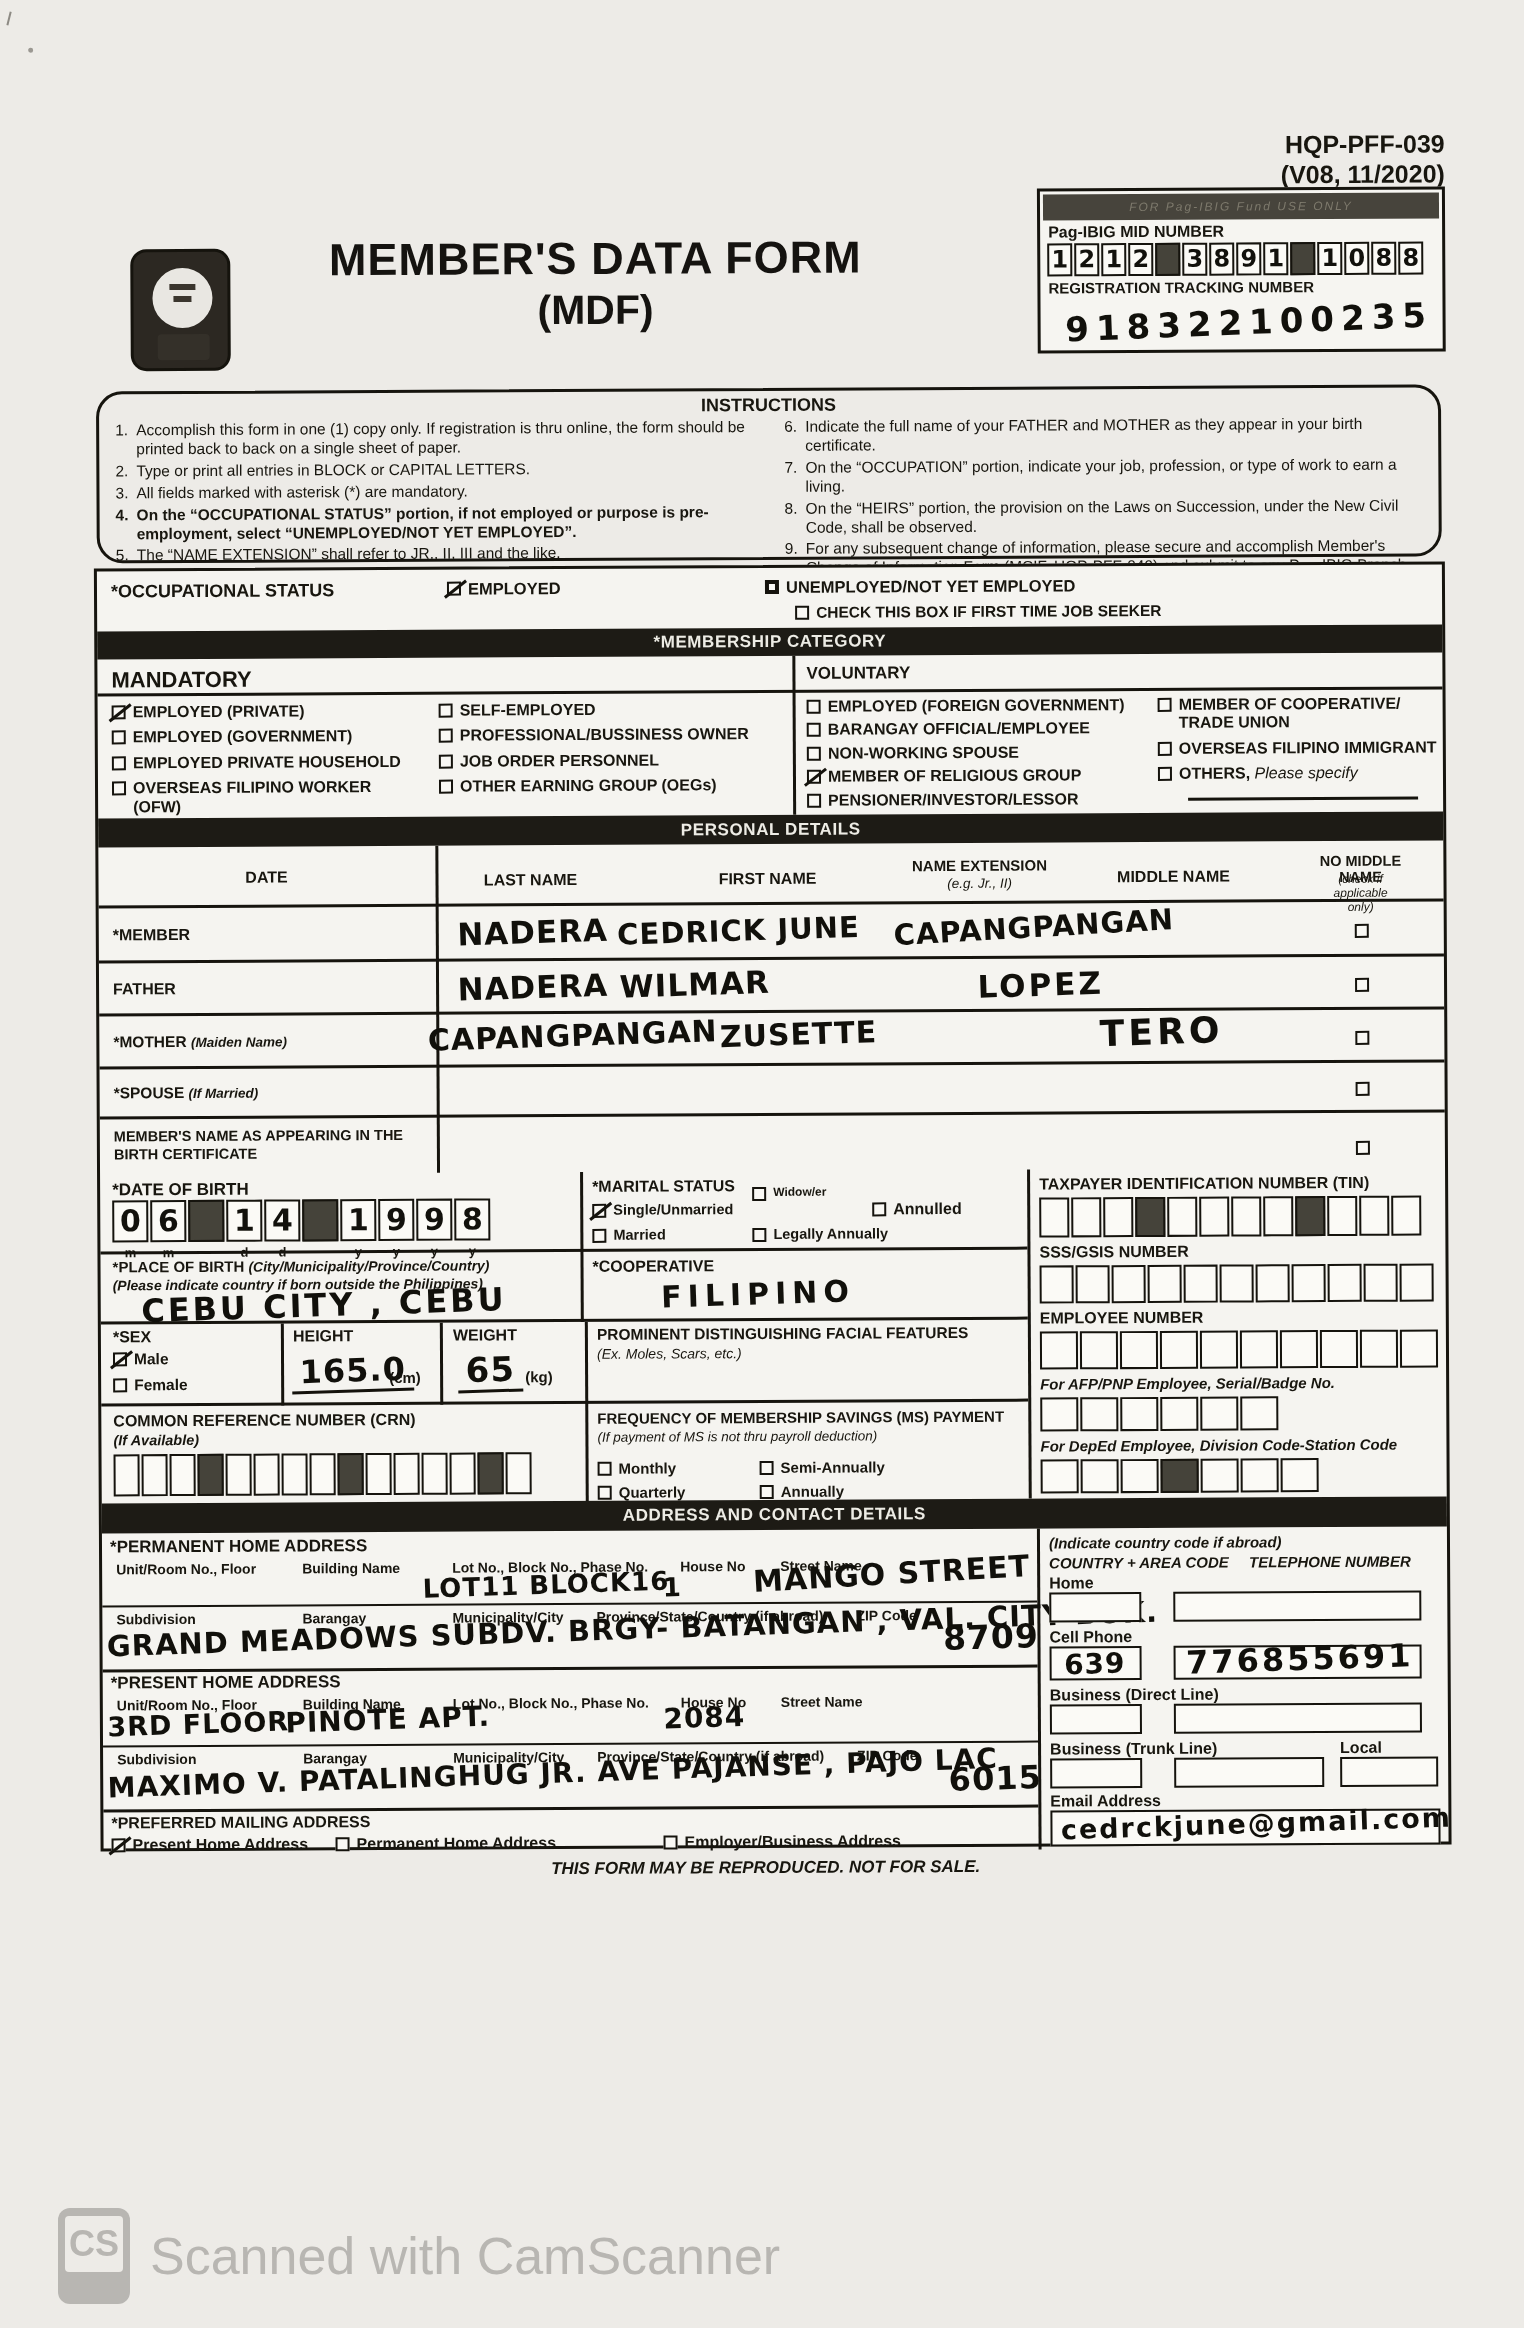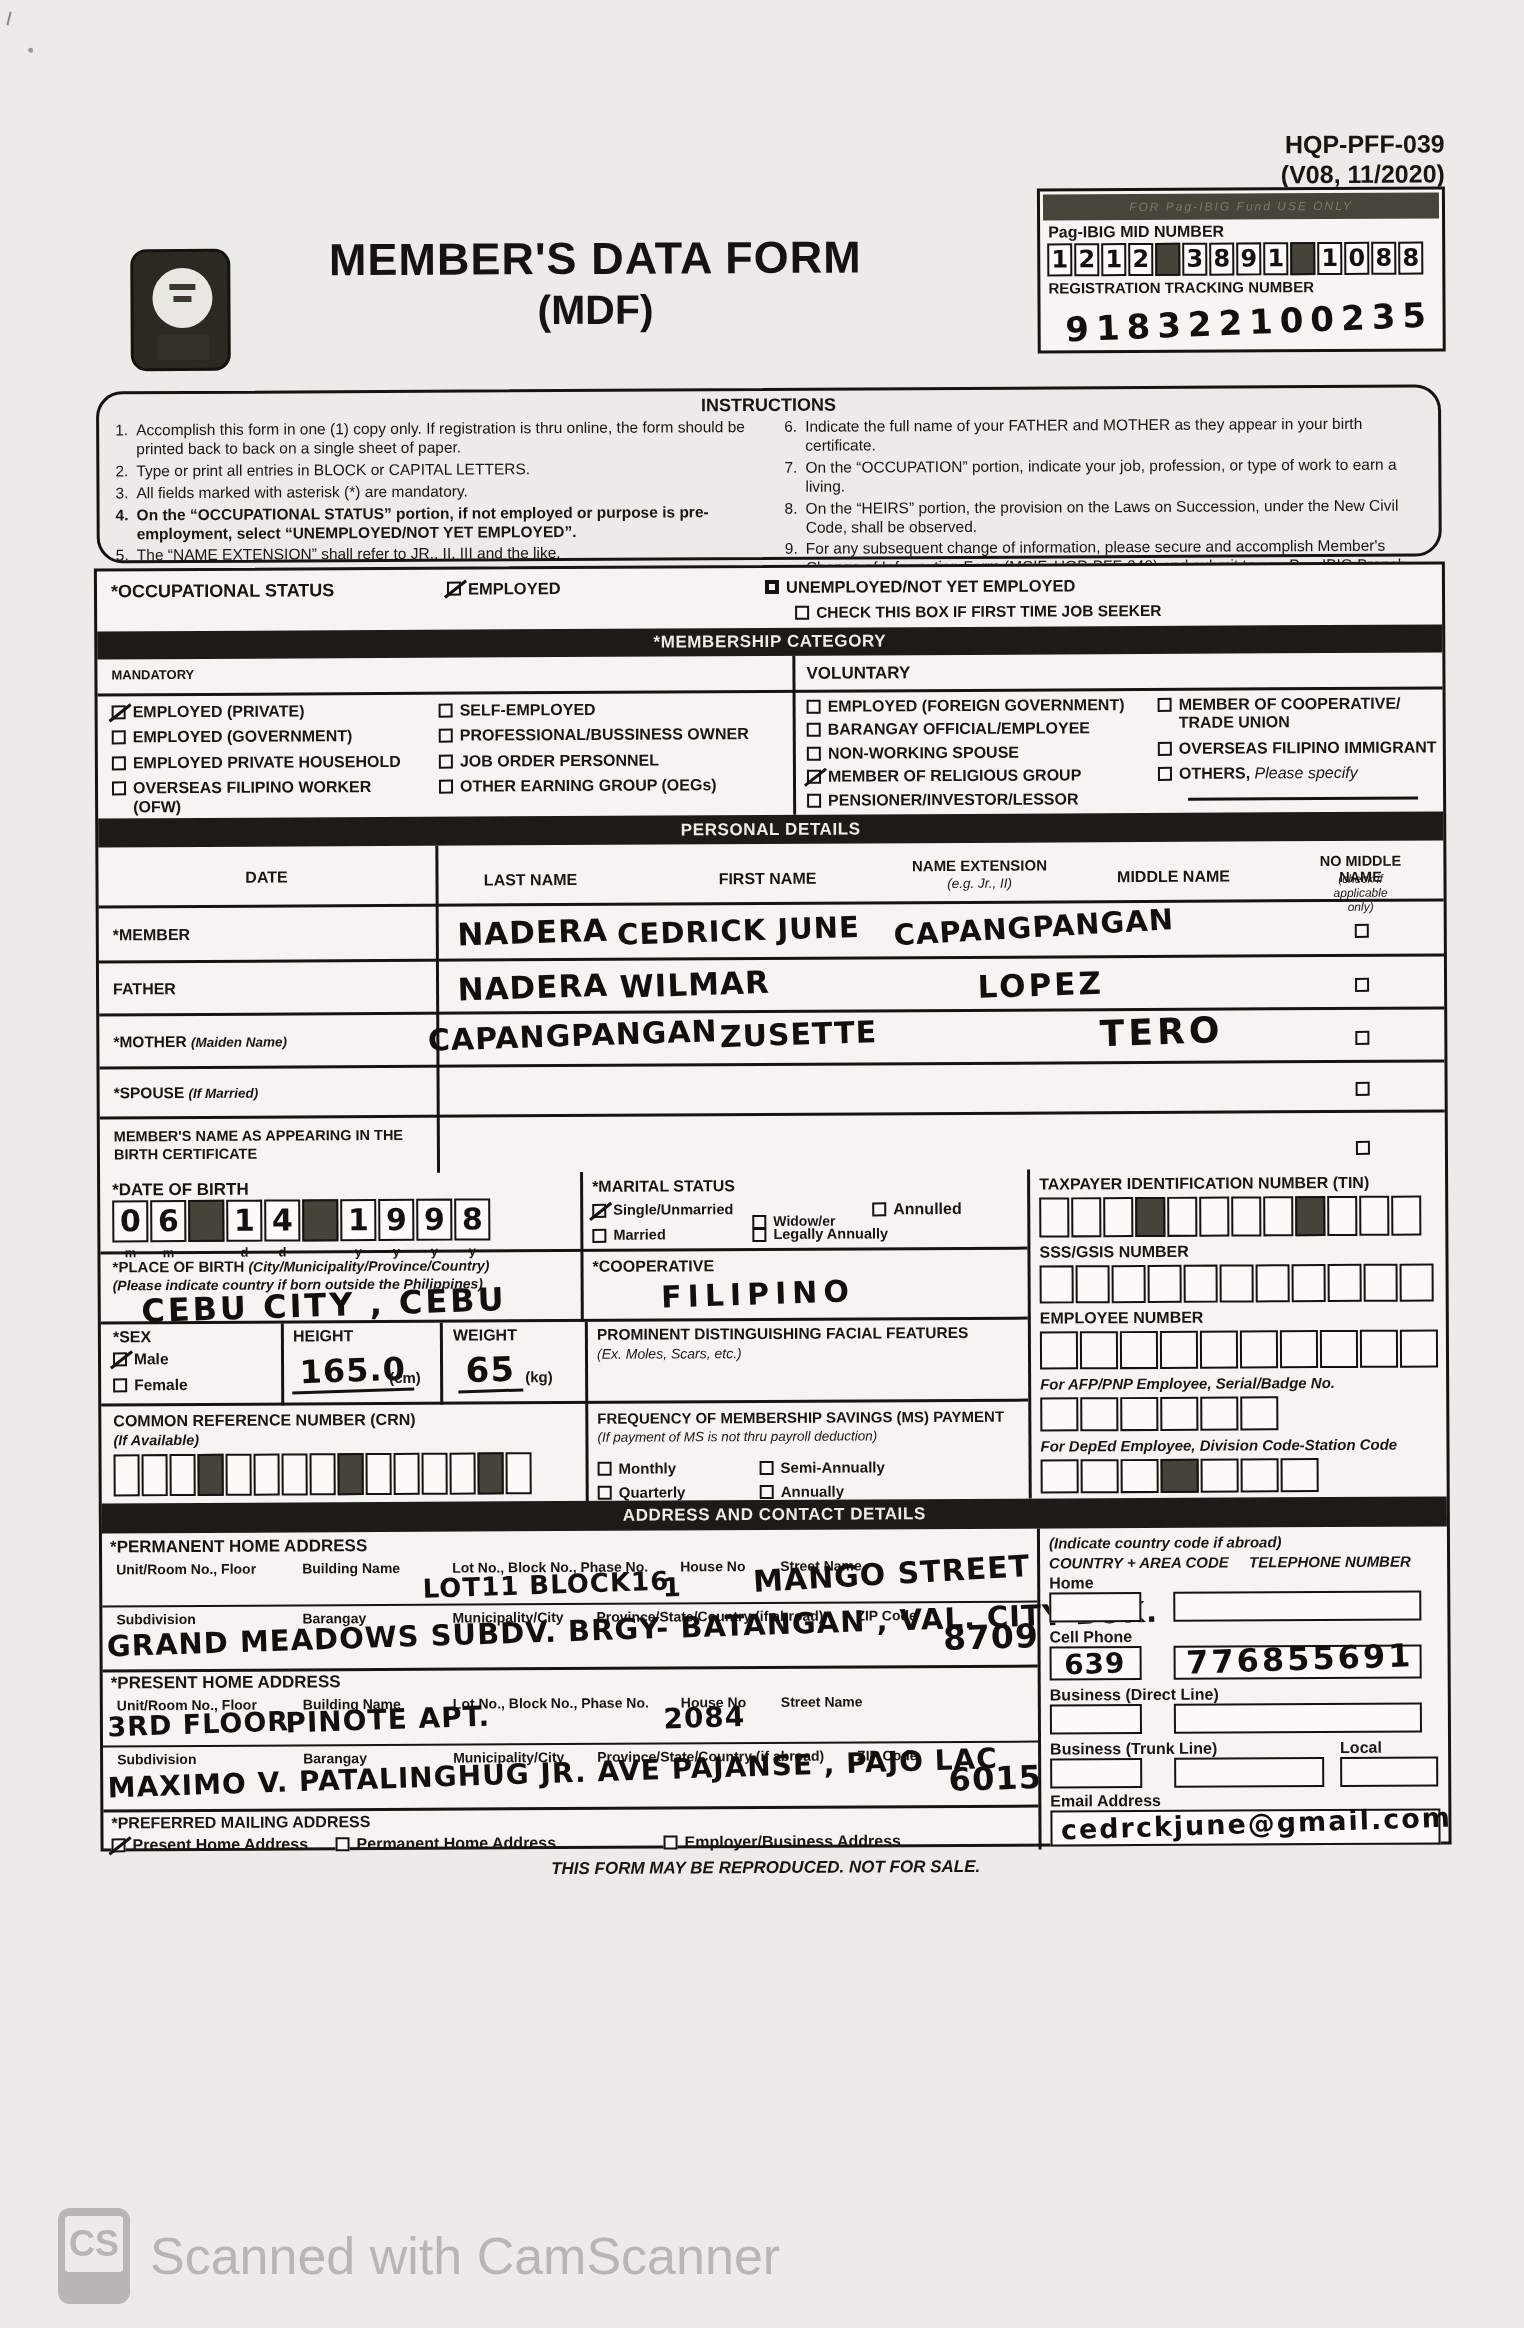--- a/index.html
+++ b/index.html
@@ -146,21 +146,21 @@
           </span>
       <span class="abs opt" style="left:698px;top:36px;font-size:15.5px">
             <i class="cb"></i>
             <span>CHECK THIS BOX IF FIRST TIME JOB SEEKER</span>
           </span>
     </div>
 
     <div class="bar" style="top:60px;height:28px;line-height:28px">*MEMBERSHIP CATEGORY</div>
 
     <div class="abs" style="left:0;top:88px;width:100%;height:159px">
-      <span class="abs lb" style="left:14px;top:8px;font-size:13px">MANDATORY</span>
+      <span class="abs lb" style="left:14px;top:8px;font-size:22px">MANDATORY</span>
       <span class="abs lb" style="left:709px;top:8px;font-size:17px">VOLUNTARY</span>
       <div class="hline" style="left:0;top:34px;width:100%"></div>
       <div class="vline" style="left:695px;top:0;height:159px"></div>
 
       <div class="col abs" style="left:14px;top:44px;width:320px">
         <div class="opt">
               <i class="cb checked"></i>
               <span>EMPLOYED (PRIVATE)</span>
             </div>
         <div class="opt">
@@ -365,21 +365,21 @@
       </div>
       <div class="abs leg" style="left:12px;top:69px">
         <span>m</span><span>m</span><span></span><span>d</span><span>d</span><span></span><span>y</span><span>y</span><span>y</span><span>y</span>
       </div>
       <div class="vline" style="left:480px;top:0;height:80px"></div>
       <span class="abs lb" style="left:492px;top:6px;font-size:16px">*MARITAL STATUS</span>
       <span class="abs opt" style="left:492px;top:30px;font-size:14.5px">
             <i class="cb checked"></i>
             <span>Single/Unmarried</span>
           </span>
-      <span class="abs opt" style="left:652px;top:42px;font-size:14px">
+      <span class="abs opt" style="left:652px;top:14px;font-size:12px">
             <i class="cb"></i>
             <span>Widow/er</span>
           </span>
       <span class="abs opt" style="left:772px;top:30px;font-size:16px">
             <i class="cb"></i>
             <span>Annulled</span>
           </span>
       <span class="abs opt" style="left:492px;top:55px;font-size:14.5px">
             <i class="cb"></i>
             <span>Married</span>

